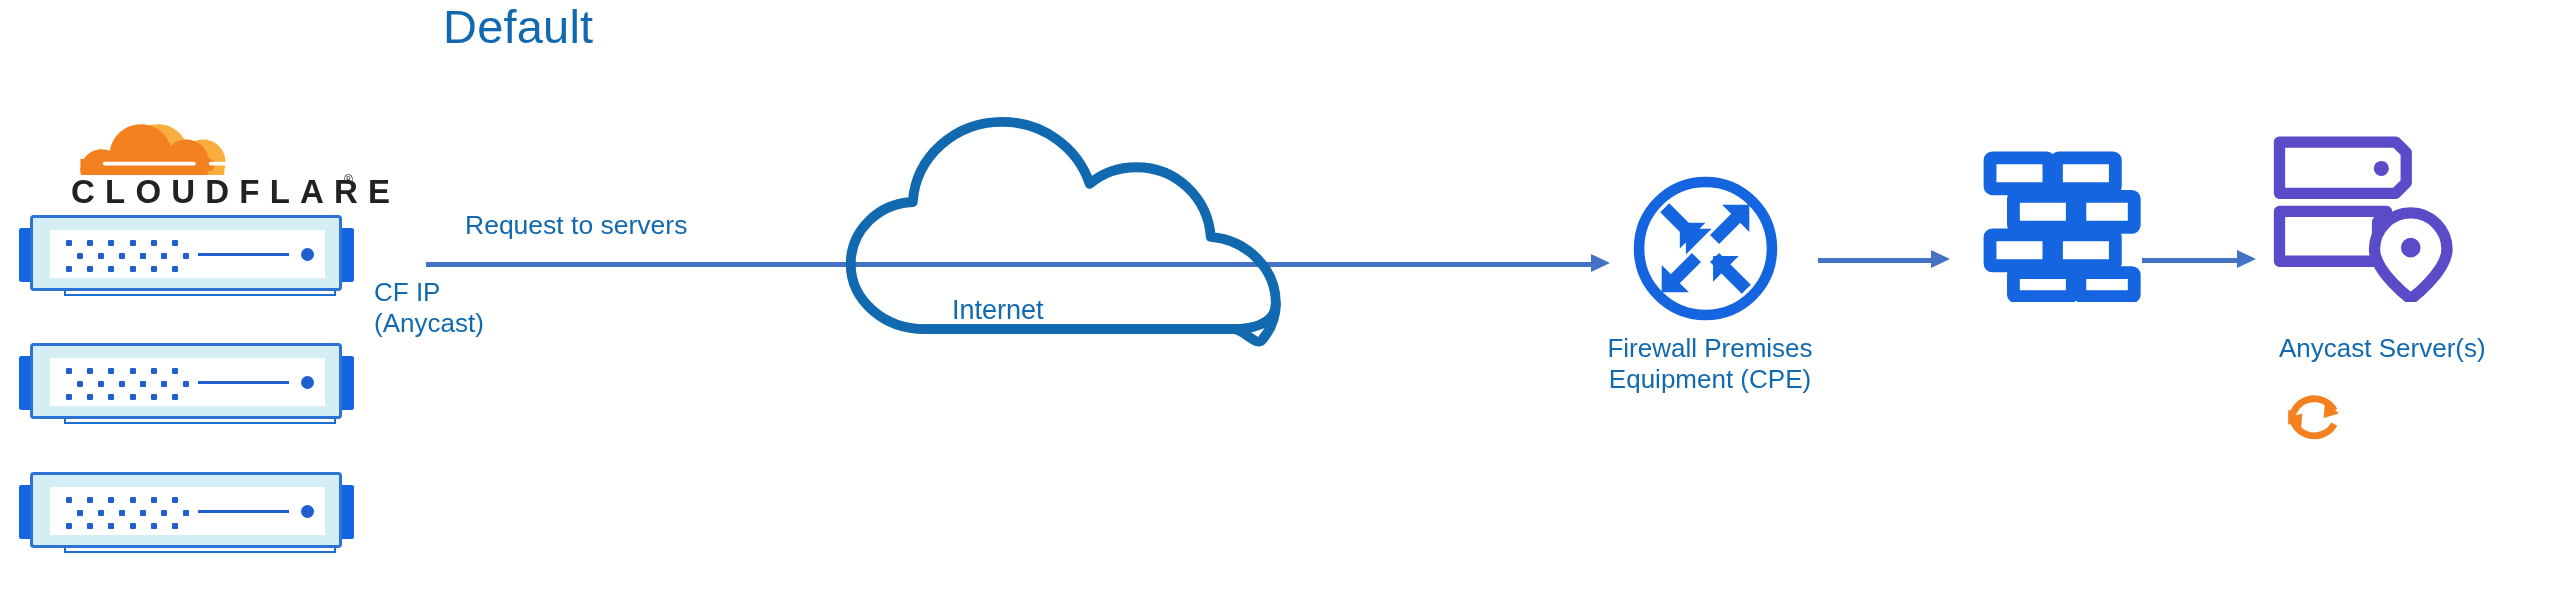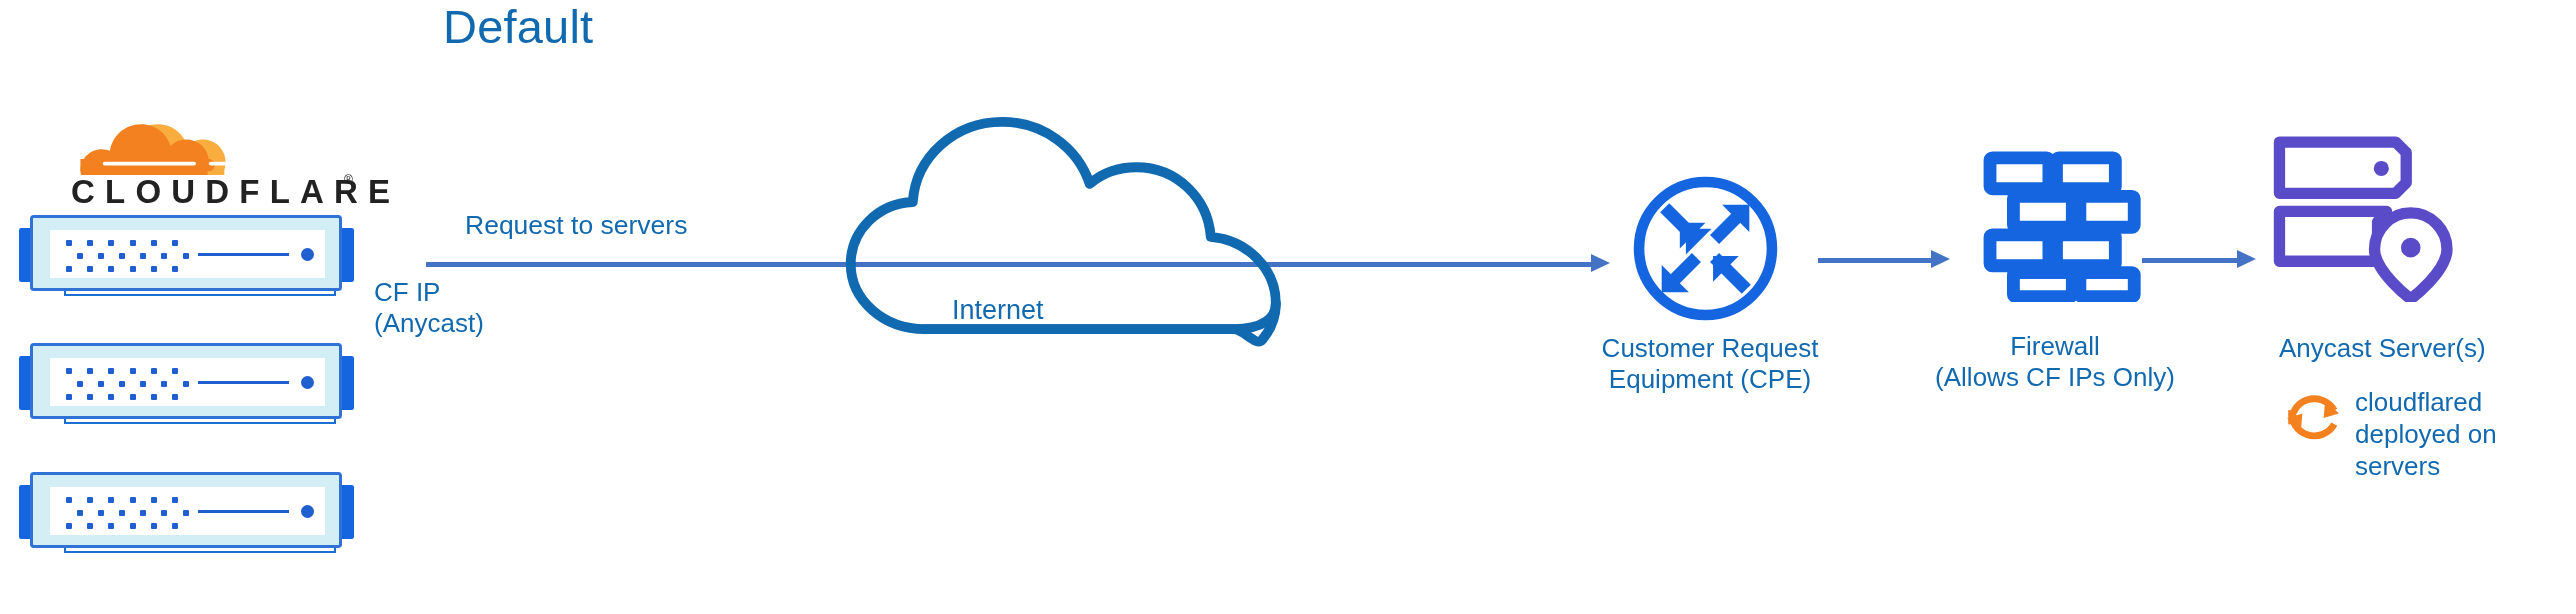--- a/index.html
+++ b/index.html
@@ -313,21 +313,21 @@
       <path d="M112 88 L152 48" stroke="#1565e0" stroke-width="17"></path>
       <path d="M122 42 L158 42 L158 78 Z" fill="#1565e0"></path>
 
       <path d="M88 112 L48 152" stroke="#1565e0" stroke-width="17"></path>
       <path d="M42 122 L42 158 L78 158 Z" fill="#1565e0"></path>
 
       <path d="M112 112 L154 154" stroke="#1565e0" stroke-width="17"></path>
       <path d="M110 110 L144 110 L110 144 Z" fill="#1565e0"></path>
     </svg>
   </div>
-  <div class="abs label center" id="label-cpe">Customer Request
+  <div class="abs label center" id="label-cpe">Firewall Premises
 Equipment (CPE)</div>
 
   <div class="abs flow-arrow" style="left:1818px; top:250px; width:132px;">
     <div class="shaft" style="width:113px;"></div>
     <div class="head" style="left:113px;"></div>
   </div>
 
   <div class="abs" id="firewall-icon">
     <svg width="159" height="151" viewBox="0 0 210 200">
       <g fill="none" stroke="#1565e0" stroke-width="17" stroke-linejoin="round">
@@ -335,22 +335,20 @@
         <rect x="97" y="9" width="78" height="41" rx="3"></rect>
         <rect x="40" y="60" width="78" height="41" rx="3"></rect>
         <rect x="128" y="60" width="72" height="41" rx="3"></rect>
         <rect x="9" y="111" width="78" height="41" rx="3"></rect>
         <rect x="97" y="111" width="78" height="41" rx="3"></rect>
         <rect x="40" y="161" width="78" height="32" rx="3"></rect>
         <rect x="128" y="161" width="72" height="32" rx="3"></rect>
       </g>
     </svg>
   </div>
-  <div class="abs label center" id="label-firewall">Firewall
-(Allows CF IPs Only)</div>
 
   <div class="abs flow-arrow" style="left:2142px; top:250px; width:115px;">
     <div class="shaft" style="width:95px;"></div>
     <div class="head" style="left:95px;"></div>
   </div>
 
   <div class="abs" id="origin-icon">
     <svg width="191" height="166" viewBox="0 0 252 220">
       <g stroke="#5a4bc9" stroke-width="15" fill="none" stroke-linejoin="round">
         <path d="M8 8 H 162 L 176 22 V 62 L 162 76 H 8 Z"></path>
@@ -364,18 +362,15 @@
   <div class="abs label" id="label-origin-server">Anycast Server(s)</div>
 
   <div class="abs" id="cloudflared-icon">
     <svg width="70" height="70" viewBox="0 0 92 92">
       <path d="M18 58 A 30 30 0 0 1 74 40" fill="none" stroke="#f48120" stroke-width="9" stroke-linecap="butt"></path>
       <path d="M74 58 A 30 30 0 0 1 18 40" fill="none" stroke="#f48120" stroke-width="9" stroke-linecap="butt"></path>
       <path d="M62 26 L80 44 L60 50 Z" fill="#f48120"></path>
       <path d="M30 68 L12 50 L32 44 Z" fill="#f48120"></path>
     </svg>
   </div>
-  <div class="abs label" id="label-cloudflared">cloudflared
-deployed on
-servers</div>
 
 </div>
 
 
 </body></html>

